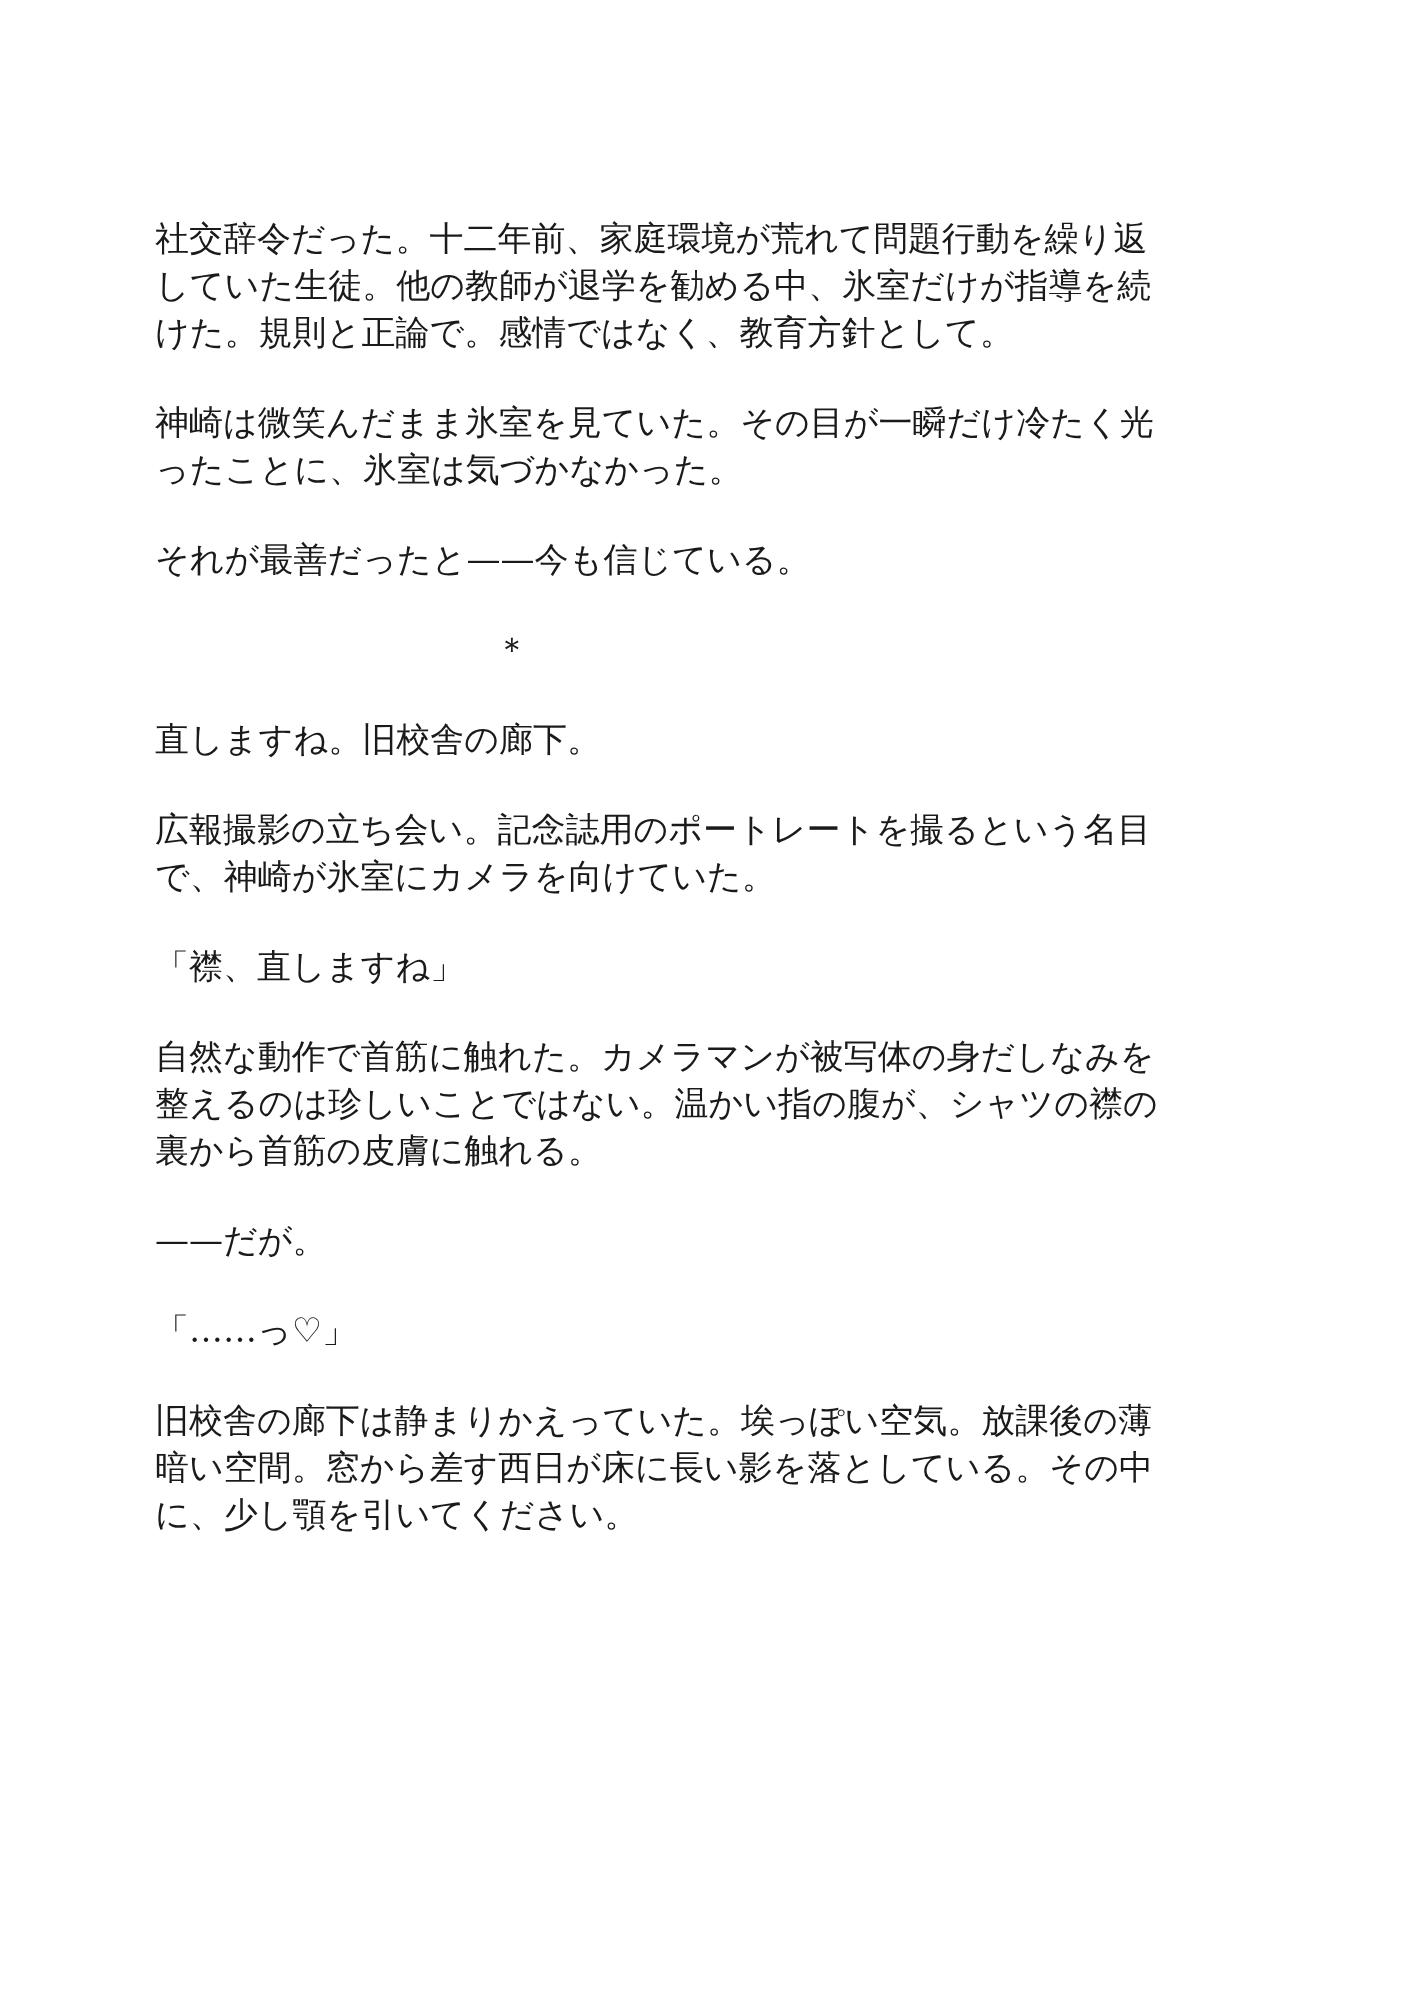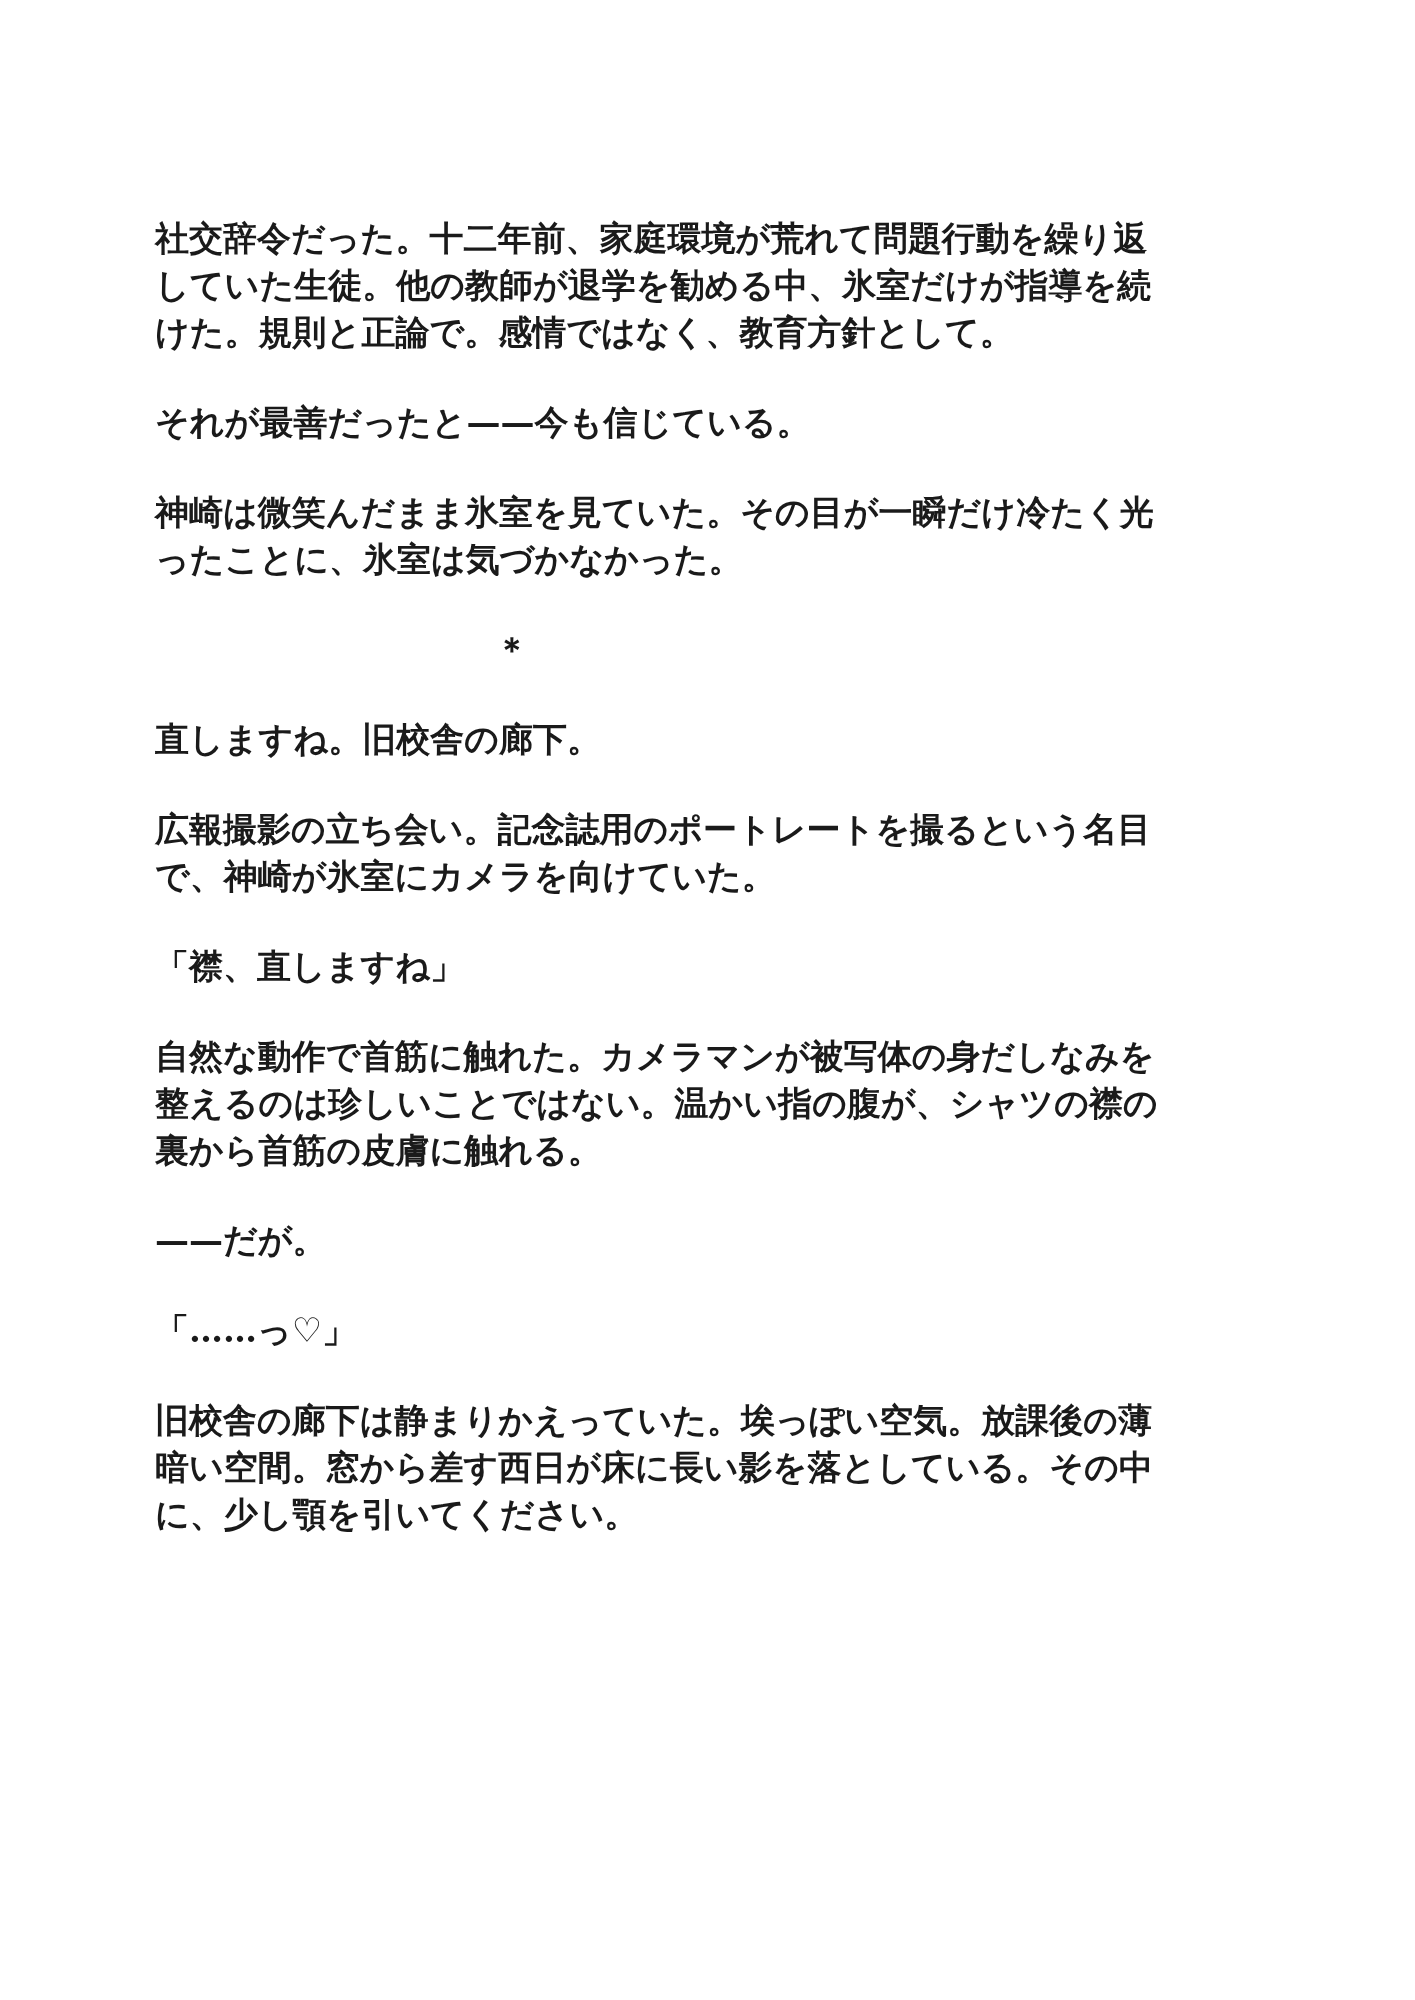--- a/index.html
+++ b/index.html
@@ -26,35 +26,34 @@
     font-size: 34px;
     line-height: 47px;
     text-align: left;
   }
   .text-column p {
     margin: 0 0 43px 0;
     
     word-break: break-all;
     line-break: anywhere;
     white-space: normal;
-    font-weight: bold;
   }
   .text-column p.scene-break {
     text-indent: 10em;
     word-break: normal;
   }
 </style>
 </head>
 <body>
 
 <div class="page">
   <div class="text-column">
     <p>社交辞令だった。十二年前、家庭環境が荒れて問題行動を繰り返していた生徒。他の教師が退学を勧める中、氷室だけが指導を続けた。規則と正論で。感情ではなく、教育方針として。</p>
+    <p>神崎は微笑んだまま氷室を見ていた。その目が一瞬だけ冷たく光ったことに、氷室は気づかなかった。</p>
     <p>それが最善だったと——今も信じている。</p>
-    <p>神崎は微笑んだまま氷室を見ていた。その目が一瞬だけ冷たく光ったことに、氷室は気づかなかった。</p>
     <p class="scene-break">＊</p>
     <p>直しますね。旧校舎の廊下。</p>
     <p>広報撮影の立ち会い。記念誌用のポートレートを撮るという名目で、神崎が氷室にカメラを向けていた。</p>
     <p>「襟、直しますね」</p>
     <p>自然な動作で首筋に触れた。カメラマンが被写体の身だしなみを整えるのは珍しいことではない。温かい指の腹が、シャツの襟の裏から首筋の皮膚に触れる。</p>
     <p>——だが。</p>
     <p>「……っ♡」</p>
     <p>旧校舎の廊下は静まりかえっていた。埃っぽい空気。放課後の薄暗い空間。窓から差す西日が床に長い影を落としている。その中に、少し顎を引いてください。</p>
   </div>
 </div>

